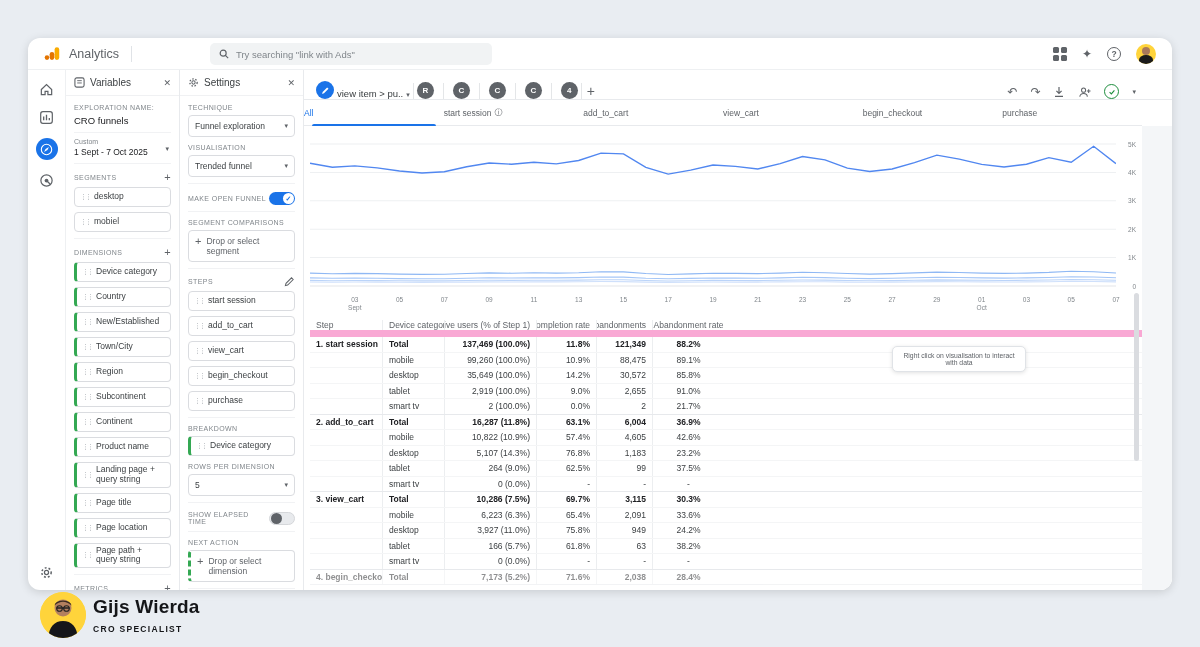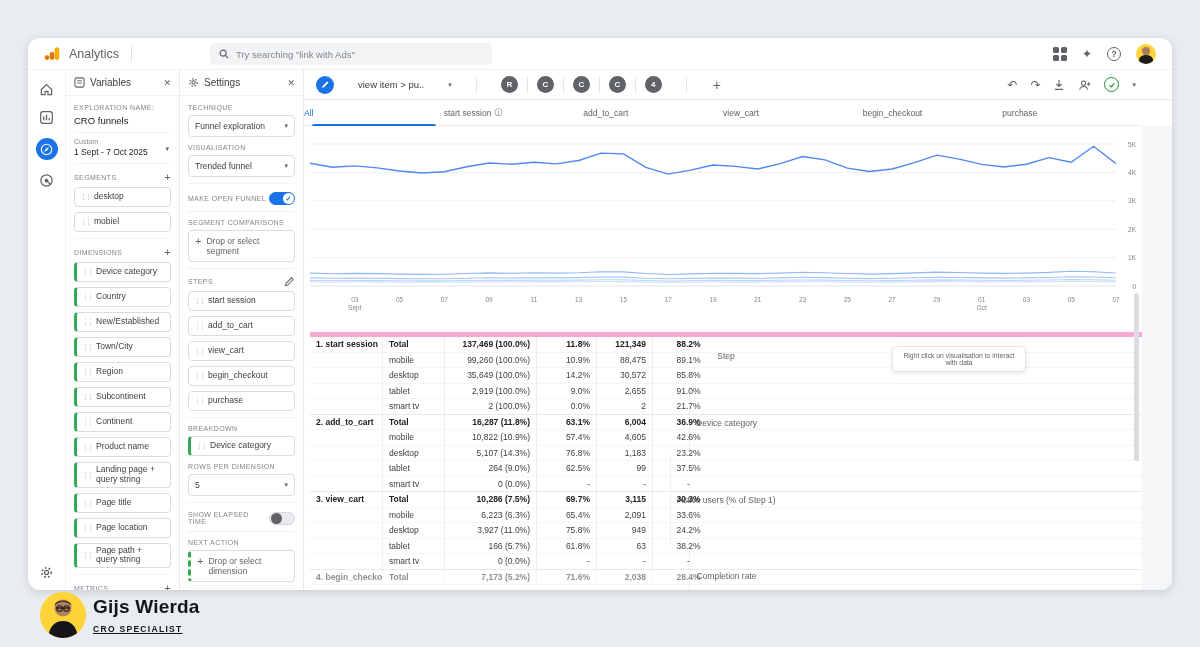--- a/index.html
+++ b/index.html
@@ -82,21 +82,21 @@
   .tgl.on .knob { position:absolute; right:1px; top:1px; width:11px; height:11px; background:#fff;
                   border-radius:50%; color:#1a73e8; font-size:7px; line-height:11px; text-align:center; font-weight:bold; }
   .tgl.off { background:#e8eaed; border:1px solid #d5d7da; }
   .tgl.off .knob { position:absolute; left:1px; top:0.5px; width:11px; height:11px; background:#5f6368; border-radius:50%; }
   .steps-pencil { margin-left:auto; }
 
   
   .main { flex:1; min-width:0; display:flex; flex-direction:column; position:relative; background:#fff; }
   .right-gutter { position:absolute; top:56px; right:0; bottom:0; width:30px; background:#f4f6f8; }
 
-  .canvas-toolbar { flex:0 0 30px; display:flex; align-items:center; gap:24px; padding:0 12px; border-bottom:1px solid #e8eaed; }
+  .canvas-toolbar { flex:0 0 30px; display:flex; align-items:flex-end; gap:3px; padding:0 12px; border-bottom:1px solid #e8eaed; }
   .edit-circle { width:18px; height:18px; border-radius:50%; background:#1a73e8; display:flex; align-items:center; justify-content:center; }
   .tab-name { font-size:9.5px; color:#3c4043; }
   .tab-sep { width:1px; height:16px; background:#e4e6e8; }
   .tab-circle { width:17px; height:17px; border-radius:50%; background:#5f6368; color:#fff; font-size:8px;
                 font-weight:bold; display:flex; align-items:center; justify-content:center; }
   .add-tab { font-size:14px; color:#5f6368; margin-left:2px; }
   .toolbar-right { margin-left:auto; display:flex; align-items:center; gap:13px; padding-right:24px; }
   .tb-glyph { font-size:12px; color:#5f6368; line-height:1; }
   .check-circ { width:15px; height:15px; border-radius:50%; border:1.4px solid #1e8e3e; display:flex;
                 align-items:center; justify-content:center; }
@@ -113,21 +113,21 @@
   .plot { flex:1; position:relative; height:158px; }
   .plot svg { width:100%; height:158px; display:block; }
   .ylabels { flex:0 0 26px; position:relative; height:158px; }
   .ylab { position:absolute; right:6px; font-size:6.5px; color:#80868b; }
   .xlabels { position:relative; height:20px; margin:2px 56px 0 6px; }
   .xlab { position:absolute; transform:translateX(-50%); font-size:6.5px; color:#80868b; text-align:center; line-height:1.25; }
 
   
   .table-wrap { flex:1; overflow:hidden; margin:4px 30px 0 6px; position:relative; }
   .trow { display:flex; height:15.5px; align-items:center; border-bottom:1px solid #f4f5f6; }
-  .trow.thead { height:17px; border-bottom:5px solid #f9a8d4;flex-direction:column; }
+  .trow.thead { height:17px; border-bottom:7px solid #f9a8d4; }
   .trow.group-end { border-bottom:1px solid #e7e9ec; }
   .tc { font-size:8.5px; color:#3c4043; padding:0 6px; overflow:hidden; white-space:nowrap; height:100%;
         display:flex; align-items:center; }
   .tc.h { color:#5f6368; }
   .c0 { flex:0 0 72px; }
   .c1 { flex:0 0 62px; border-left:1px solid #eceef0; }
   .c2 { flex:0 0 92px; border-left:1px solid #eceef0; justify-content:flex-end; }
   .c3 { flex:0 0 60px; border-left:1px solid #eceef0; justify-content:flex-end; }
   .c4 { flex:0 0 56px; border-left:1px solid #eceef0; justify-content:flex-end; }
   .c5 { flex:0 0 72px; border-left:1px solid #eceef0; justify-content:center; }
@@ -137,21 +137,21 @@
   .viz-tooltip { position:absolute; left:588px; top:276px; width:134px; background:#fff;
                  border:1px solid #e0e3e7; border-radius:5px; box-shadow:0 1px 4px rgba(0,0,0,.12);
                  font-size:6.8px; color:#5f6368; padding:5px 7px; text-align:center; z-index:5; }
   .vscroll { position:absolute; right:33px; top:223px; width:5px; height:168px; background:#dadce0;
              border-radius:3px; z-index:4; }
 
   
   .branding { position:absolute; left:40px; bottom:9px; display:flex; align-items:center; gap:7px; }
   .brand-avatar { width:46px; height:46px; border-radius:50%; overflow:hidden; position:relative; background:#ffd43b; }
   .brand-name-big { font-size:19px; font-weight:800; color:#151619; letter-spacing:.2px; }
-  .brand-sub { font-size:8.5px; font-weight:700; letter-spacing:1.3px; color:#151619; margin-top:6px;text-decoration:underline; }
+  .brand-sub { font-size:8.5px; font-weight:700; letter-spacing:1.3px; color:#151619; margin-top:6px; }
 </style>
 </head>
 <body>
 
 <div class="page">
   <div class="app">
 
     <div class="topbar">
       <svg class="ga-logo" viewBox="0 0 24 24">
         <rect x="15" y="3" width="6.5" height="18" rx="3.2" fill="#f9ab00"></rect>

